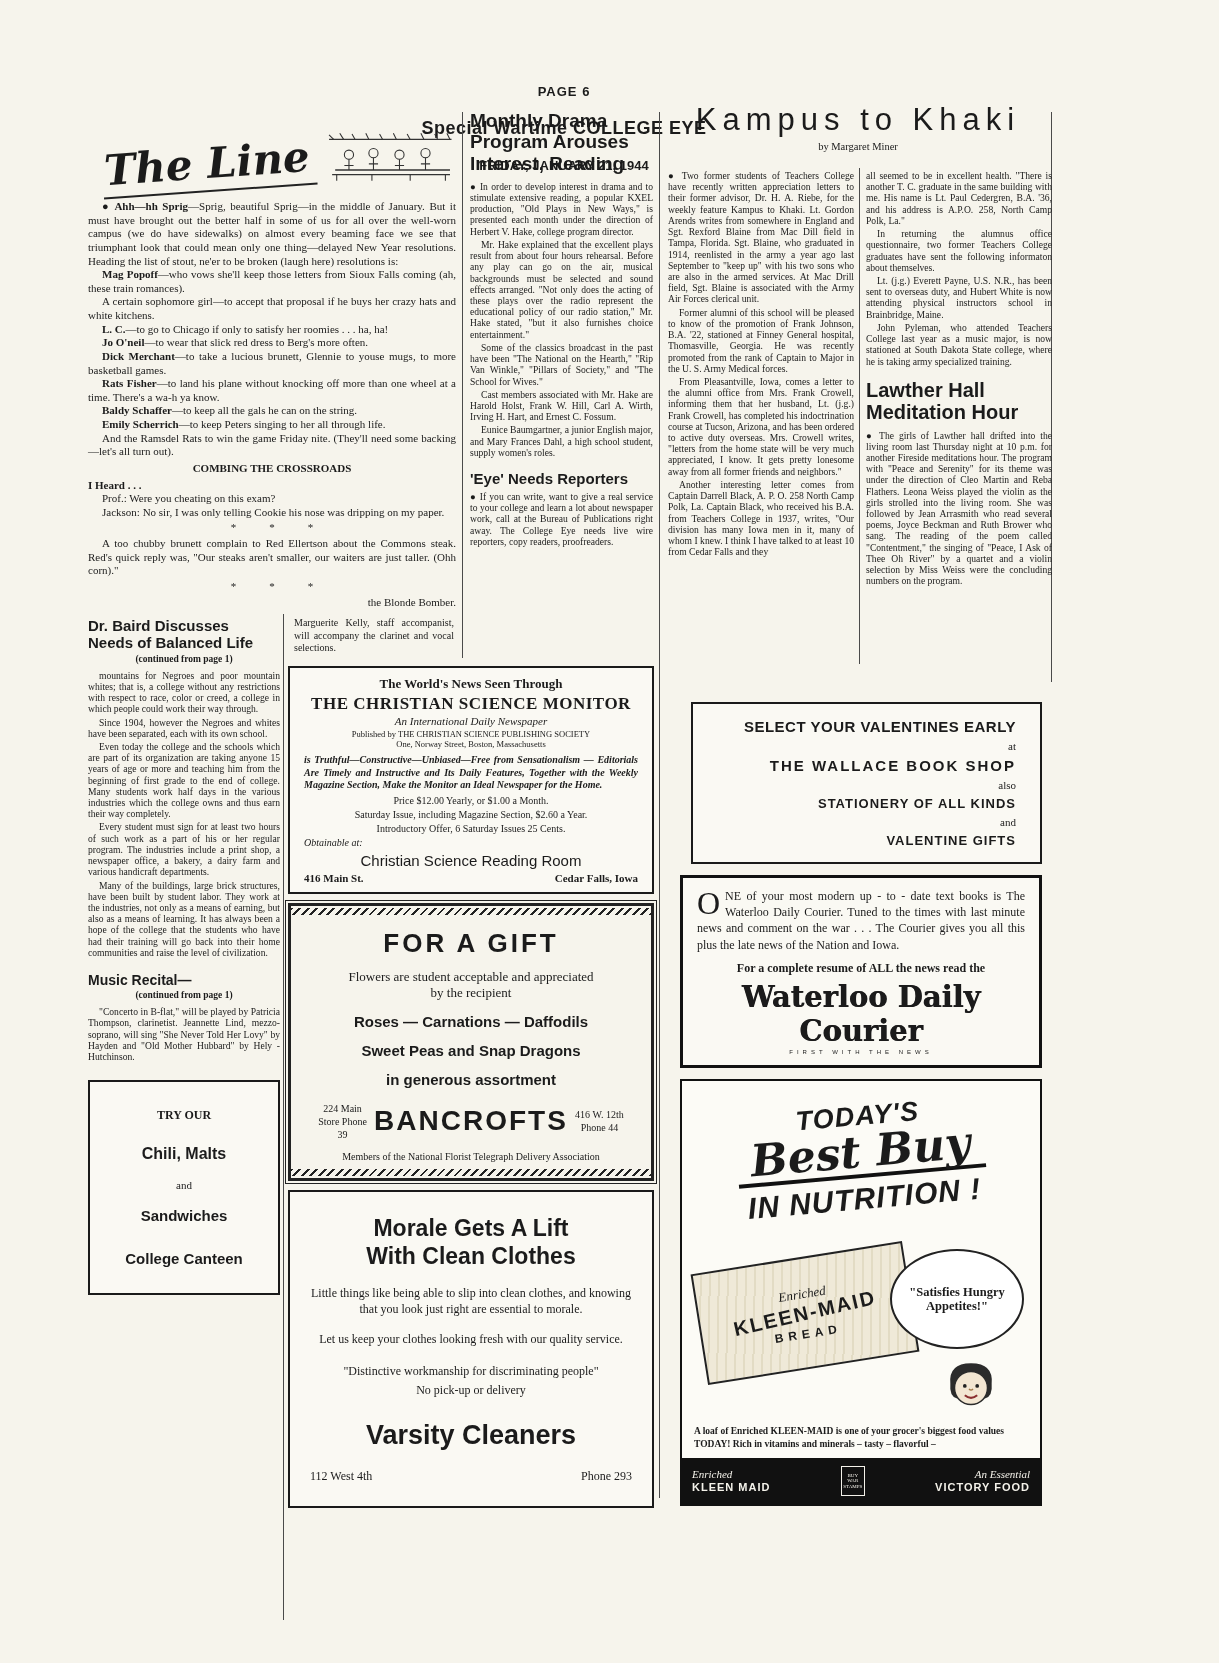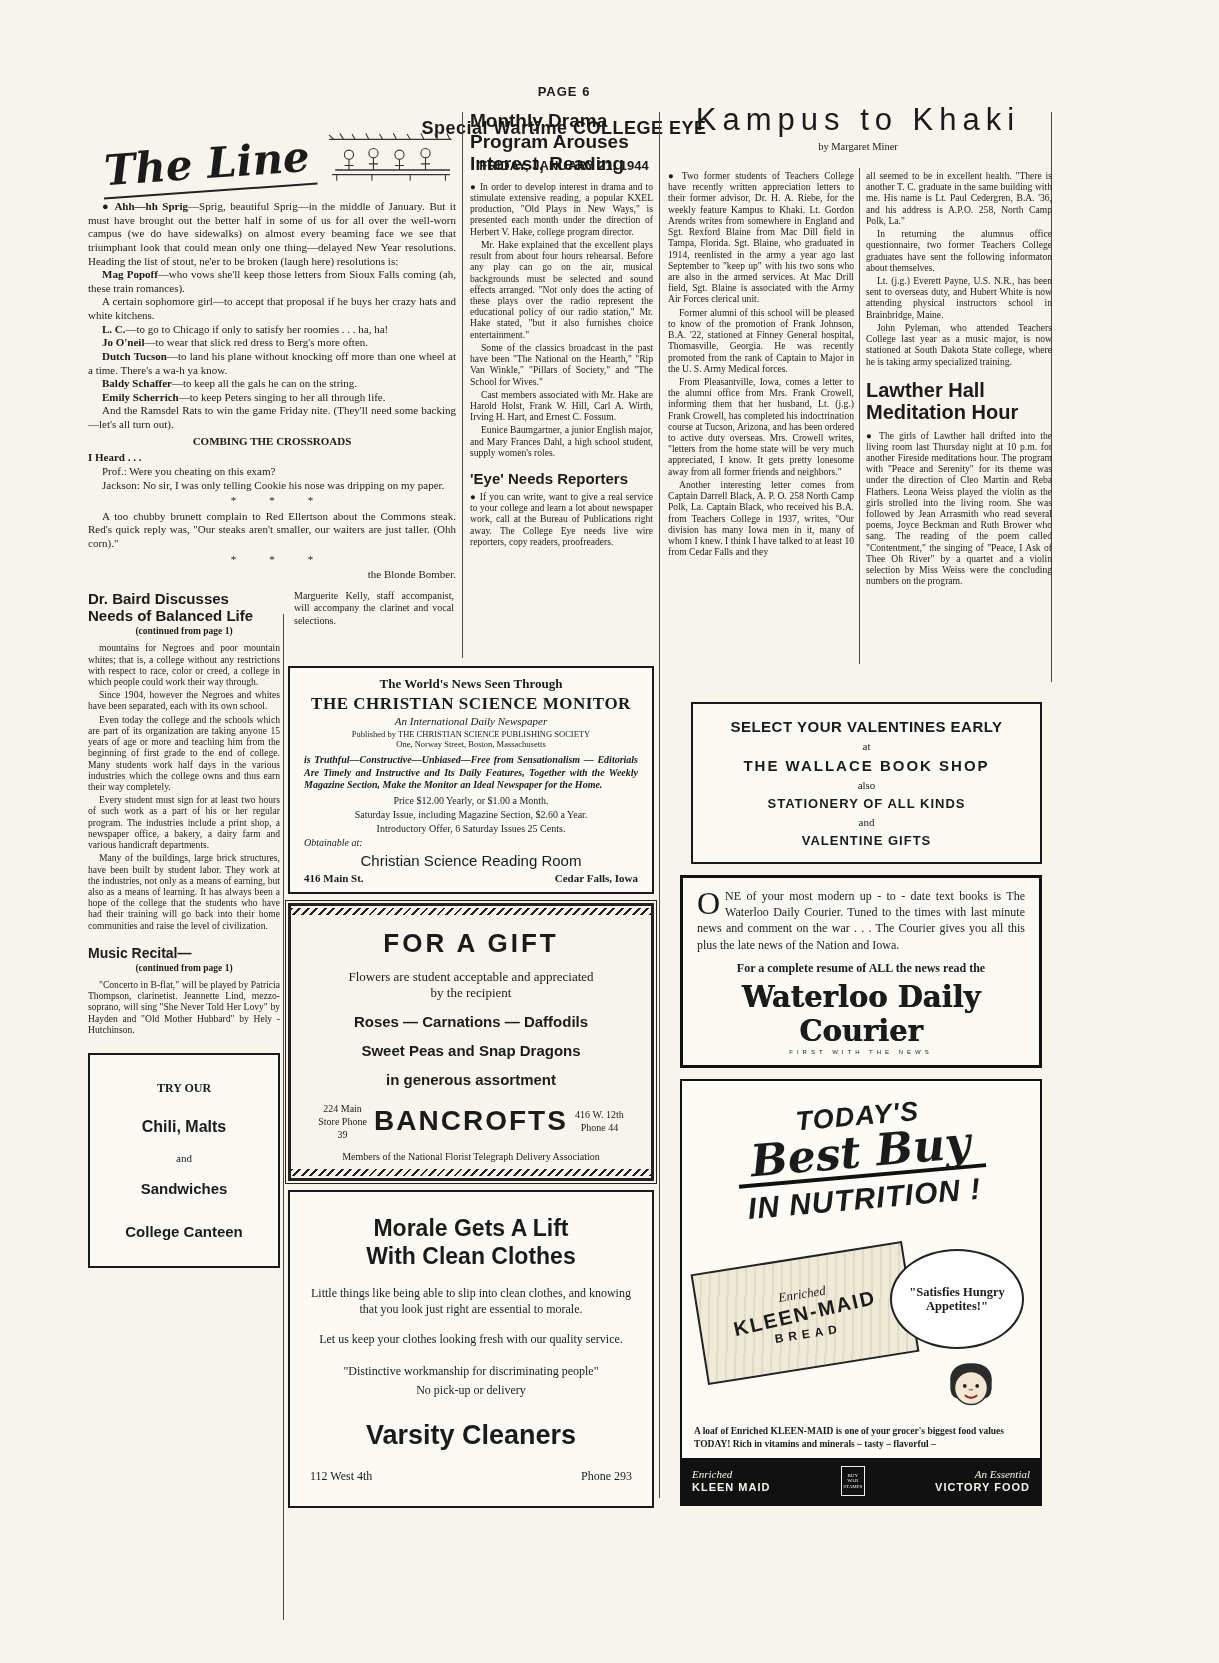--- a/index.html
+++ b/index.html
@@ -87,21 +87,21 @@
   .v-row{display:flex;justify-content:space-between;font-size:12px;margin-top:18px;}
   
   .kampus-head{position:absolute;left:662px;top:102px;width:392px;text-align:center;}
   .kampus-title{font-family:"Liberation Sans",sans-serif;font-weight:400;font-size:31px;letter-spacing:6px;}
   .kampus-by{font-size:10.5px;font-weight:normal;margin-top:3px;}
   .kampus-a{position:absolute;left:668px;top:170px;width:186px;}
   .kampus-b{position:absolute;left:866px;top:170px;width:186px;}
   .lawther-h{font-size:20px;line-height:1.12;margin:12px 0 6px;}
   
   .right-ads{position:absolute;left:680px;top:702px;width:362px;display:flex;flex-direction:column;gap:11px;}
-  .wallace{padding:14px 0;text-align:center;margin-left:11px;}
+  .wallace{padding:14px 24px;text-align:right;margin-left:11px;}
   .wallace .w-big{font-family:"Liberation Sans",sans-serif;font-weight:bold;font-size:15px;letter-spacing:.5px;}
   .wallace .w-sm{font-size:11px;margin-top:5px;}
   .wallace .w-mid{font-family:"Liberation Sans",sans-serif;font-weight:bold;font-size:15px;letter-spacing:2px;margin-top:5px;}
   .wallace .w-b2{font-family:"Liberation Sans",sans-serif;font-weight:bold;font-size:13px;letter-spacing:1px;margin-top:5px;}
   .courier{border:3px solid #111;padding:10px 14px;background:#faf9f3;}
   .courier-body{font-size:12px;line-height:1.35;text-align:justify;}
   .dropcap{float:left;font-size:32px;line-height:.8;margin:3px 5px 0 0;}
   .courier-resume{font-size:12px;font-weight:bold;text-align:center;margin-top:8px;}
   .courier-name{font-family:"DejaVu Serif",serif;font-weight:bold;font-size:29px;text-align:center;margin-top:4px;
                 text-shadow:.6px 0 currentColor;}
@@ -171,21 +171,22 @@
         </g>
       </svg>
     </div>
 
     <div class="wide">
       <p><span class="lead">● Ahh—hh Sprig</span><span>—Sprig, beautiful Sprig—in the middle of January. But it must have brought out the better half in some of us for all over the well-worn campus (we do have sidewalks) on almost every beaming face we see that triumphant look that could mean only one thing—delayed New Year resolutions. Heading the list of stout, ne'er to be broken (laugh here) resolutions is:</span></p>
       <p><span class="lead">Mag Popoff</span><span>—who vows she'll keep those letters from Sioux Falls coming (ah, these train romances).</span></p>
       <p><span class="lead"></span><span>A certain sophomore girl—to accept that proposal if he buys her crazy hats and white kitchens.</span></p>
       <p><span class="lead">L. C.</span><span>—to go to Chicago if only to satisfy her roomies . . . ha, ha!</span></p>
       <p><span class="lead">Jo O'neil</span><span>—to wear that slick red dress to Berg's more often.</span></p>
-      <p><span class="lead">Dutch Tucson</span><span>—to land his plane without knocking off more than one wheel at a time. There's a wa-h ya know.</span></p>
+      <p><span class="lead">Dick Merchant</span><span>—to take a lucious brunett, Glennie to youse mugs, to more basketball games.</span></p>
+      <p><span class="lead">Rats Fisher</span><span>—to land his plane without knocking off more than one wheel at a time. There's a wa-h ya know.</span></p>
       <p><span class="lead">Baldy Schaffer</span><span>—to keep all the gals he can on the string.</span></p>
       <p><span class="lead">Emily Scherrich</span><span>—to keep Peters singing to her all through life.</span></p>
       <p><span>And the Ramsdel Rats to win the game Friday nite. (They'll need some backing—let's all turn out).</span></p>
       <p class="center">COMBING THE CROSSROADS</p>
       <p class="noind">I Heard . . .</p>
       <p>Prof.: Were you cheating on this exam?</p>
       <p>Jackson: No sir, I was only telling Cookie his nose was dripping on my paper.</p>
       <p class="stars">*   *   *</p>
       <p>A too chubby brunett complain to Red Ellertson about the Commons steak. Red's quick reply was, "Our steaks aren't smaller, our waiters are just taller. (Ohh corn)."</p>
       <p class="stars">*   *   *</p>

